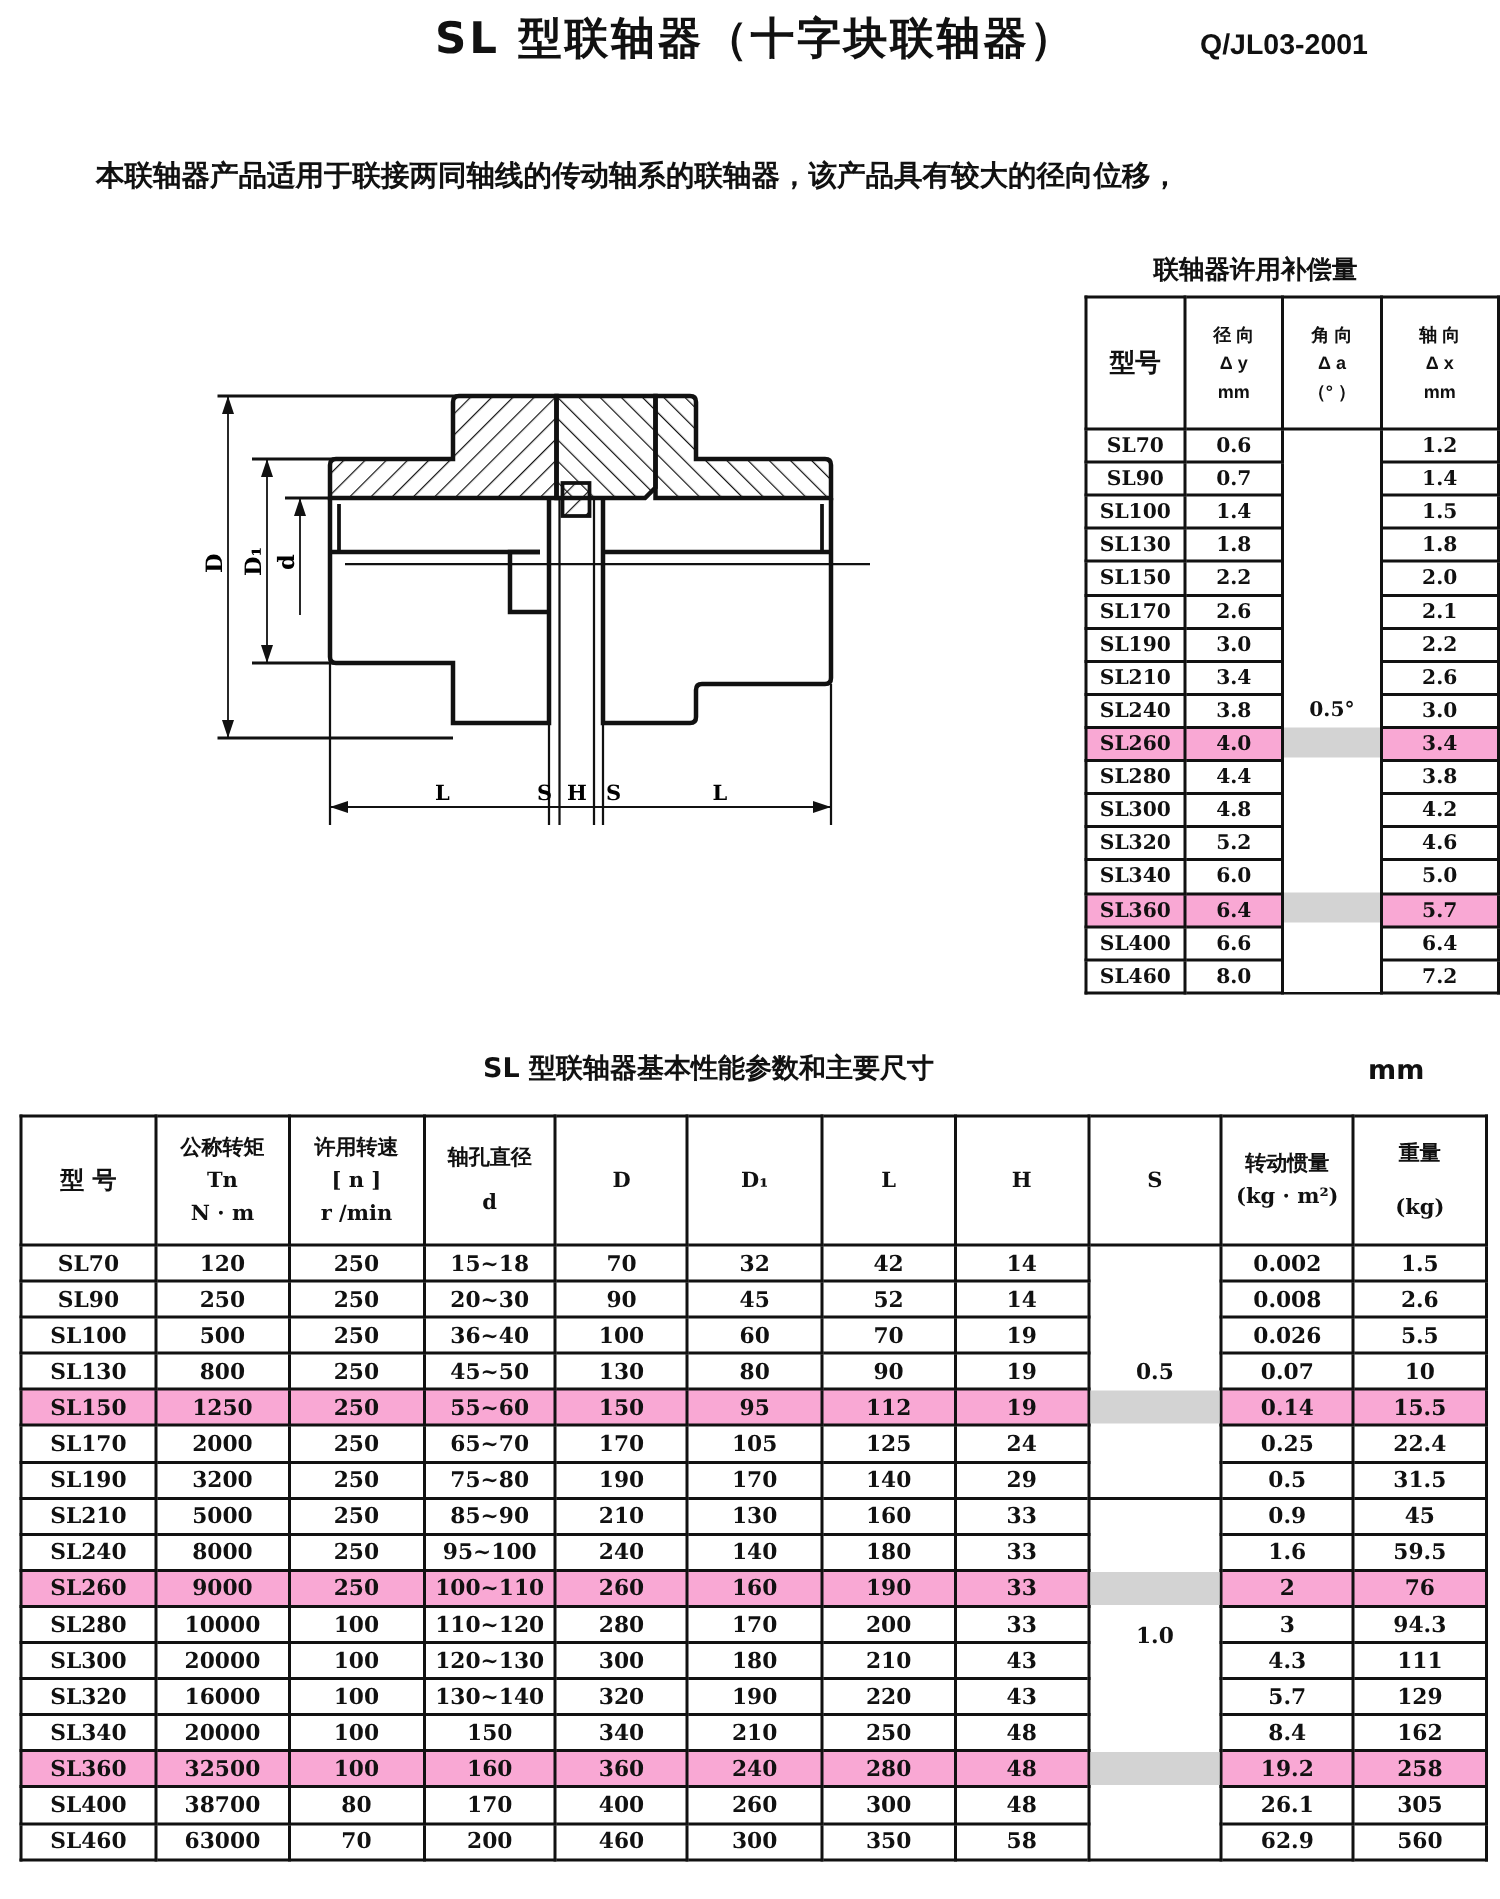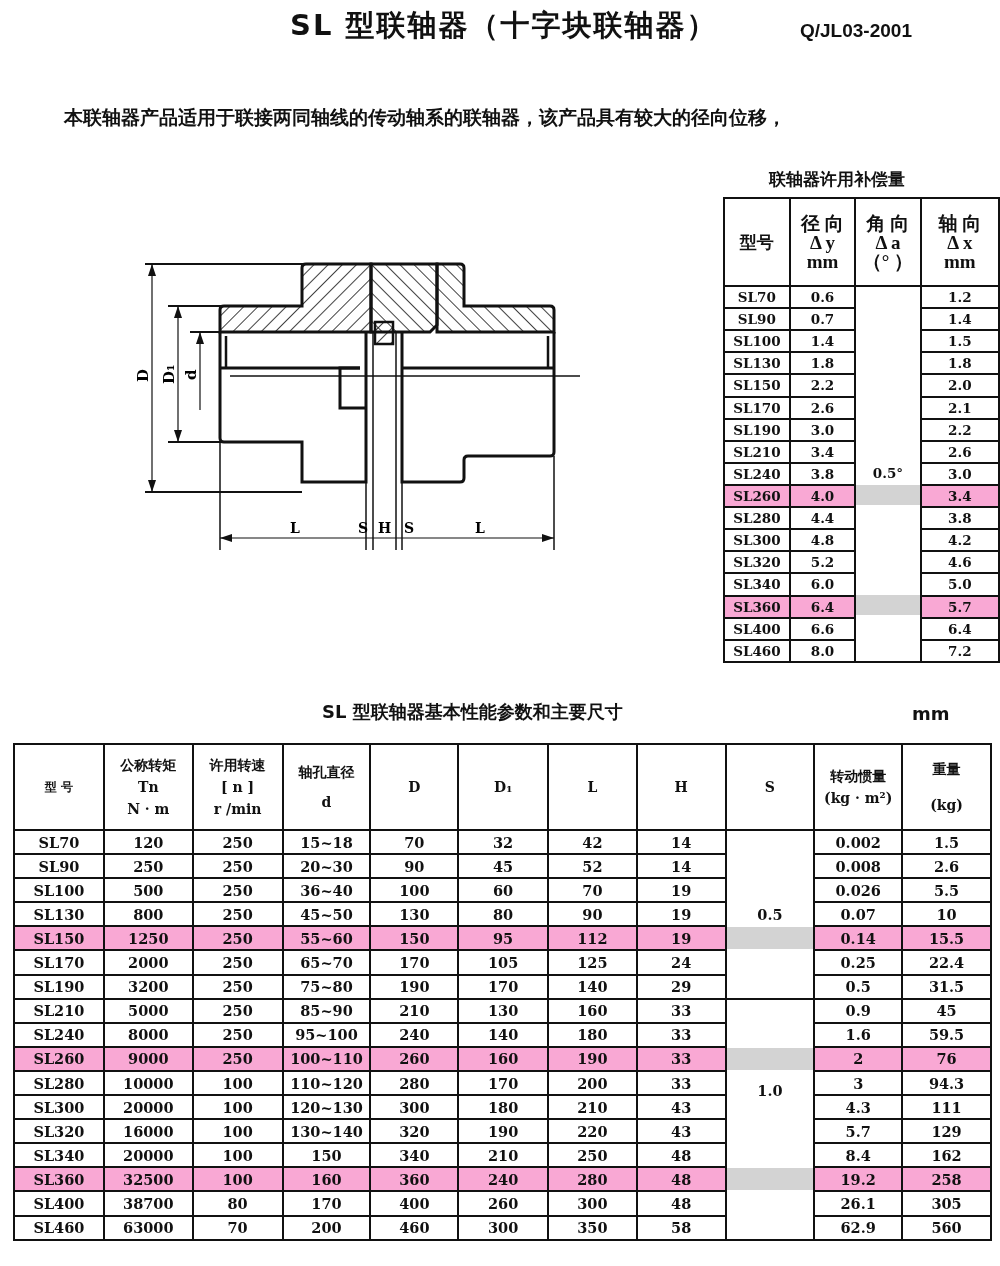--- a/index.html
+++ b/index.html
@@ -9,21 +9,21 @@
   .title { left:290px; top:6px; font-family:"DejaVu Sans","Liberation Sans",sans-serif;
            font-size:29px; font-weight:bold; letter-spacing:2px; white-space:nowrap; }
   .std { left:800px; top:20px; font-family:"Liberation Sans","DejaVu Sans",sans-serif;
          font-size:19px; font-weight:bold; }
   .desc { left:22px; top:72px; width:975px; font-size:19px; font-weight:bold; line-height:34px;margin-top:28px; }
   .desc .indent { padding-left:42px; }
   .comp-title { left:769px; top:168px; font-family:"DejaVu Sans",sans-serif; font-size:17px; font-weight:bold; }
   table { border-collapse:collapse; }
   .comp { left:723px; top:197px; width:277px; }
   .comp td, .comp th { border:2px solid #111; text-align:center; padding:0; font-size:13.5px; font-weight:bold; }
-  .comp th { height:86px; font-family:Liberation Serif, serif; font-size:19px; line-height:19px; }
+  .comp th { height:86px; font-family:Liberation Sans, sans-serif; font-size:12px; line-height:19px; }
   .comp td { height:20px; }
   .comp .merged { background:#fff; }
   .shade { background:#f9a8d4; }
   .main-title { left:322px; top:700px; font-family:"DejaVu Sans",sans-serif; font-size:18px; font-weight:bold; }
   .unit { left:912px; top:703px; font-family:"DejaVu Sans",sans-serif; font-size:18px; font-weight:bold; }
   .main { left:13px; top:743px; width:979px; }
   .main td, .main th { border:2px solid #111; text-align:center; padding:0; font-weight:bold; font-size:14.5px; }
   .main th { height:84px; font-size:14px; line-height:22px; }
   .main td { height:22px; }
   .merge-cell { background:#fff; }
@@ -243,21 +243,21 @@
     <col style="width:88px">
       <col style="width:90px">
       <col style="width:89px">
       <col style="width:89px">
     <col style="width:89px">
       <col style="width:88px">
       <col style="width:89px">
   </colgroup>
   <thead>
     <tr>
-      <th style="font-family:'DejaVu Sans',sans-serif;font-size:12px">型  号</th>
+      <th style="font-family:'DejaVu Sans',sans-serif;font-size:16px">型  号</th>
       <th>
         <div>公称转矩</div>
         <div>Tn</div>
         <div>N · m</div>
       </th>
       <th>
         <div>许用转速</div>
         <div>[ n ]</div>
         <div>r /min</div>
       </th>

